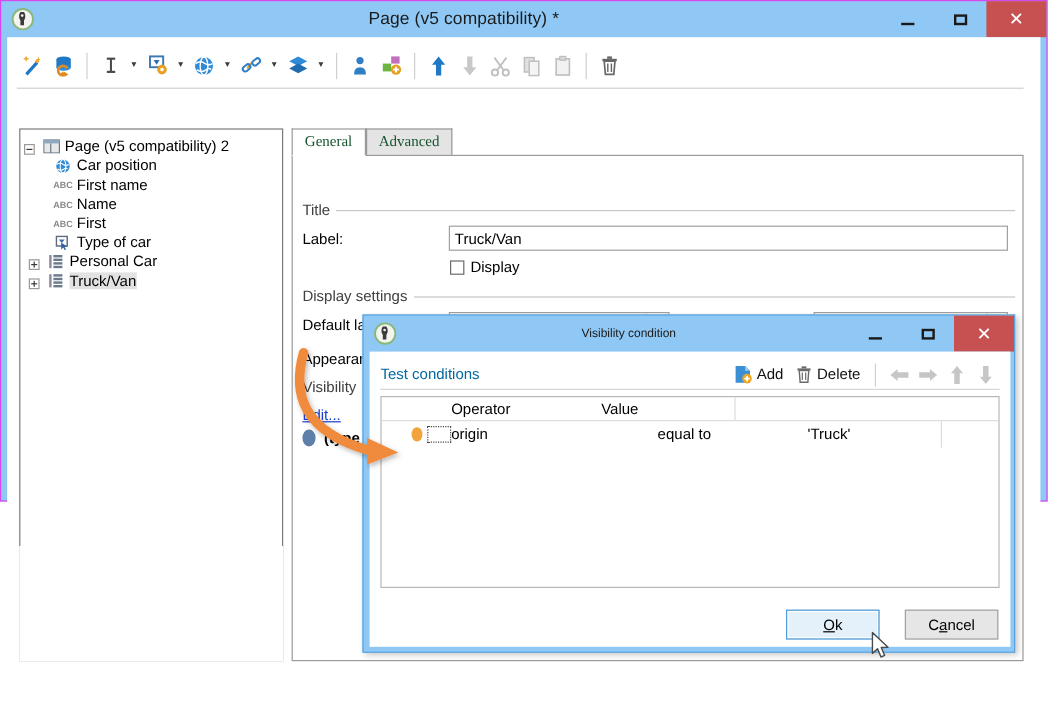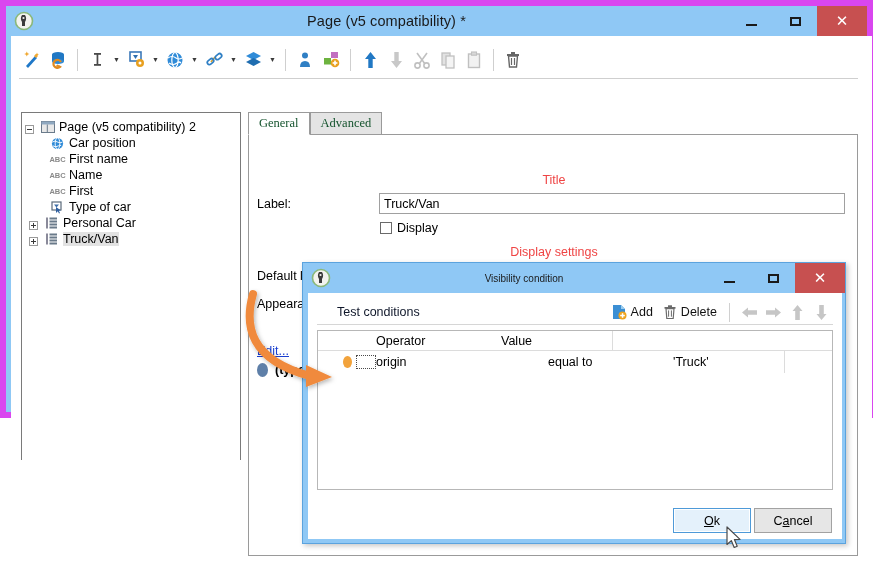--- a/index.html
+++ b/index.html
@@ -14,21 +14,21 @@
     width: 877px; height: 586px;
     background: #ffffff;
   }
 
   
   .window {
     position: absolute;
     left: 0; top: 0;
     width: 873px; height: 418px;
     background: #8fc8f5;
-    border: 6px solid #d946ef;
+    border: 1px solid #d946ef;
     box-sizing: border-box;
   }
   .titlebar {
     position: relative;
     height: 30px;
     display: flex;
     align-items: center;
   }
   .title-icon {
     position: absolute;
@@ -192,25 +192,24 @@
     left: 0; top: 22px;
     width: 610px; height: 422px;
     border: 1px solid #9a9a9a;
     background: #ffffff;
     box-sizing: border-box;
   }
 
   .group-head {
     position: absolute;
     font-size: 12.5px;
-    color: #ef4444;
+    color: #404040;
     display: flex;
     align-items: center;
     white-space: nowrap;
-    flex-direction: column;
   }
   .group-line {
     height: 1px;
     background: #c6c6c6;
     margin-left: 5px;
   }
 
   .frm-label {
     position: absolute;
     font-size: 12.5px;
@@ -339,22 +338,22 @@
     position: absolute;
     left: 9px; top: 7px;
     width: 516px; height: 25px;
     border-bottom: 1px solid #d6d6d6;
     display: flex;
     align-items: center;
     box-sizing: border-box;
   }
   .dlg-tb-title {
     font-size: 12.5px;
-    color: #0f172a;
-    margin-left: 20px;
+    color: #0369a1;
+    margin-left: 0;
   }
   .dlg-tb-right {
     margin-left: auto;
     display: flex;
     align-items: center;
   }
   .tb-text-btn {
     display: flex; align-items: center;
     font-size: 12.5px;
     color: #111;
@@ -411,21 +410,21 @@
   }
 
   .dlg-footer {
     position: absolute;
     left: 0; bottom: 6px;
     width: 534px;
     display: flex;
     justify-content: flex-end;
     padding-right: 10px;
     box-sizing: border-box;
-    gap: 3px;
+    gap: 21px;
   }
   .btn {
     width: 78px; height: 25px;
     font-size: 12.5px;
     color: #000;
     border: 1px solid #a2a2a2;
     background: #e6e6e6;
     display: flex; align-items: center; justify-content: center;
     box-sizing: border-box;
   }

